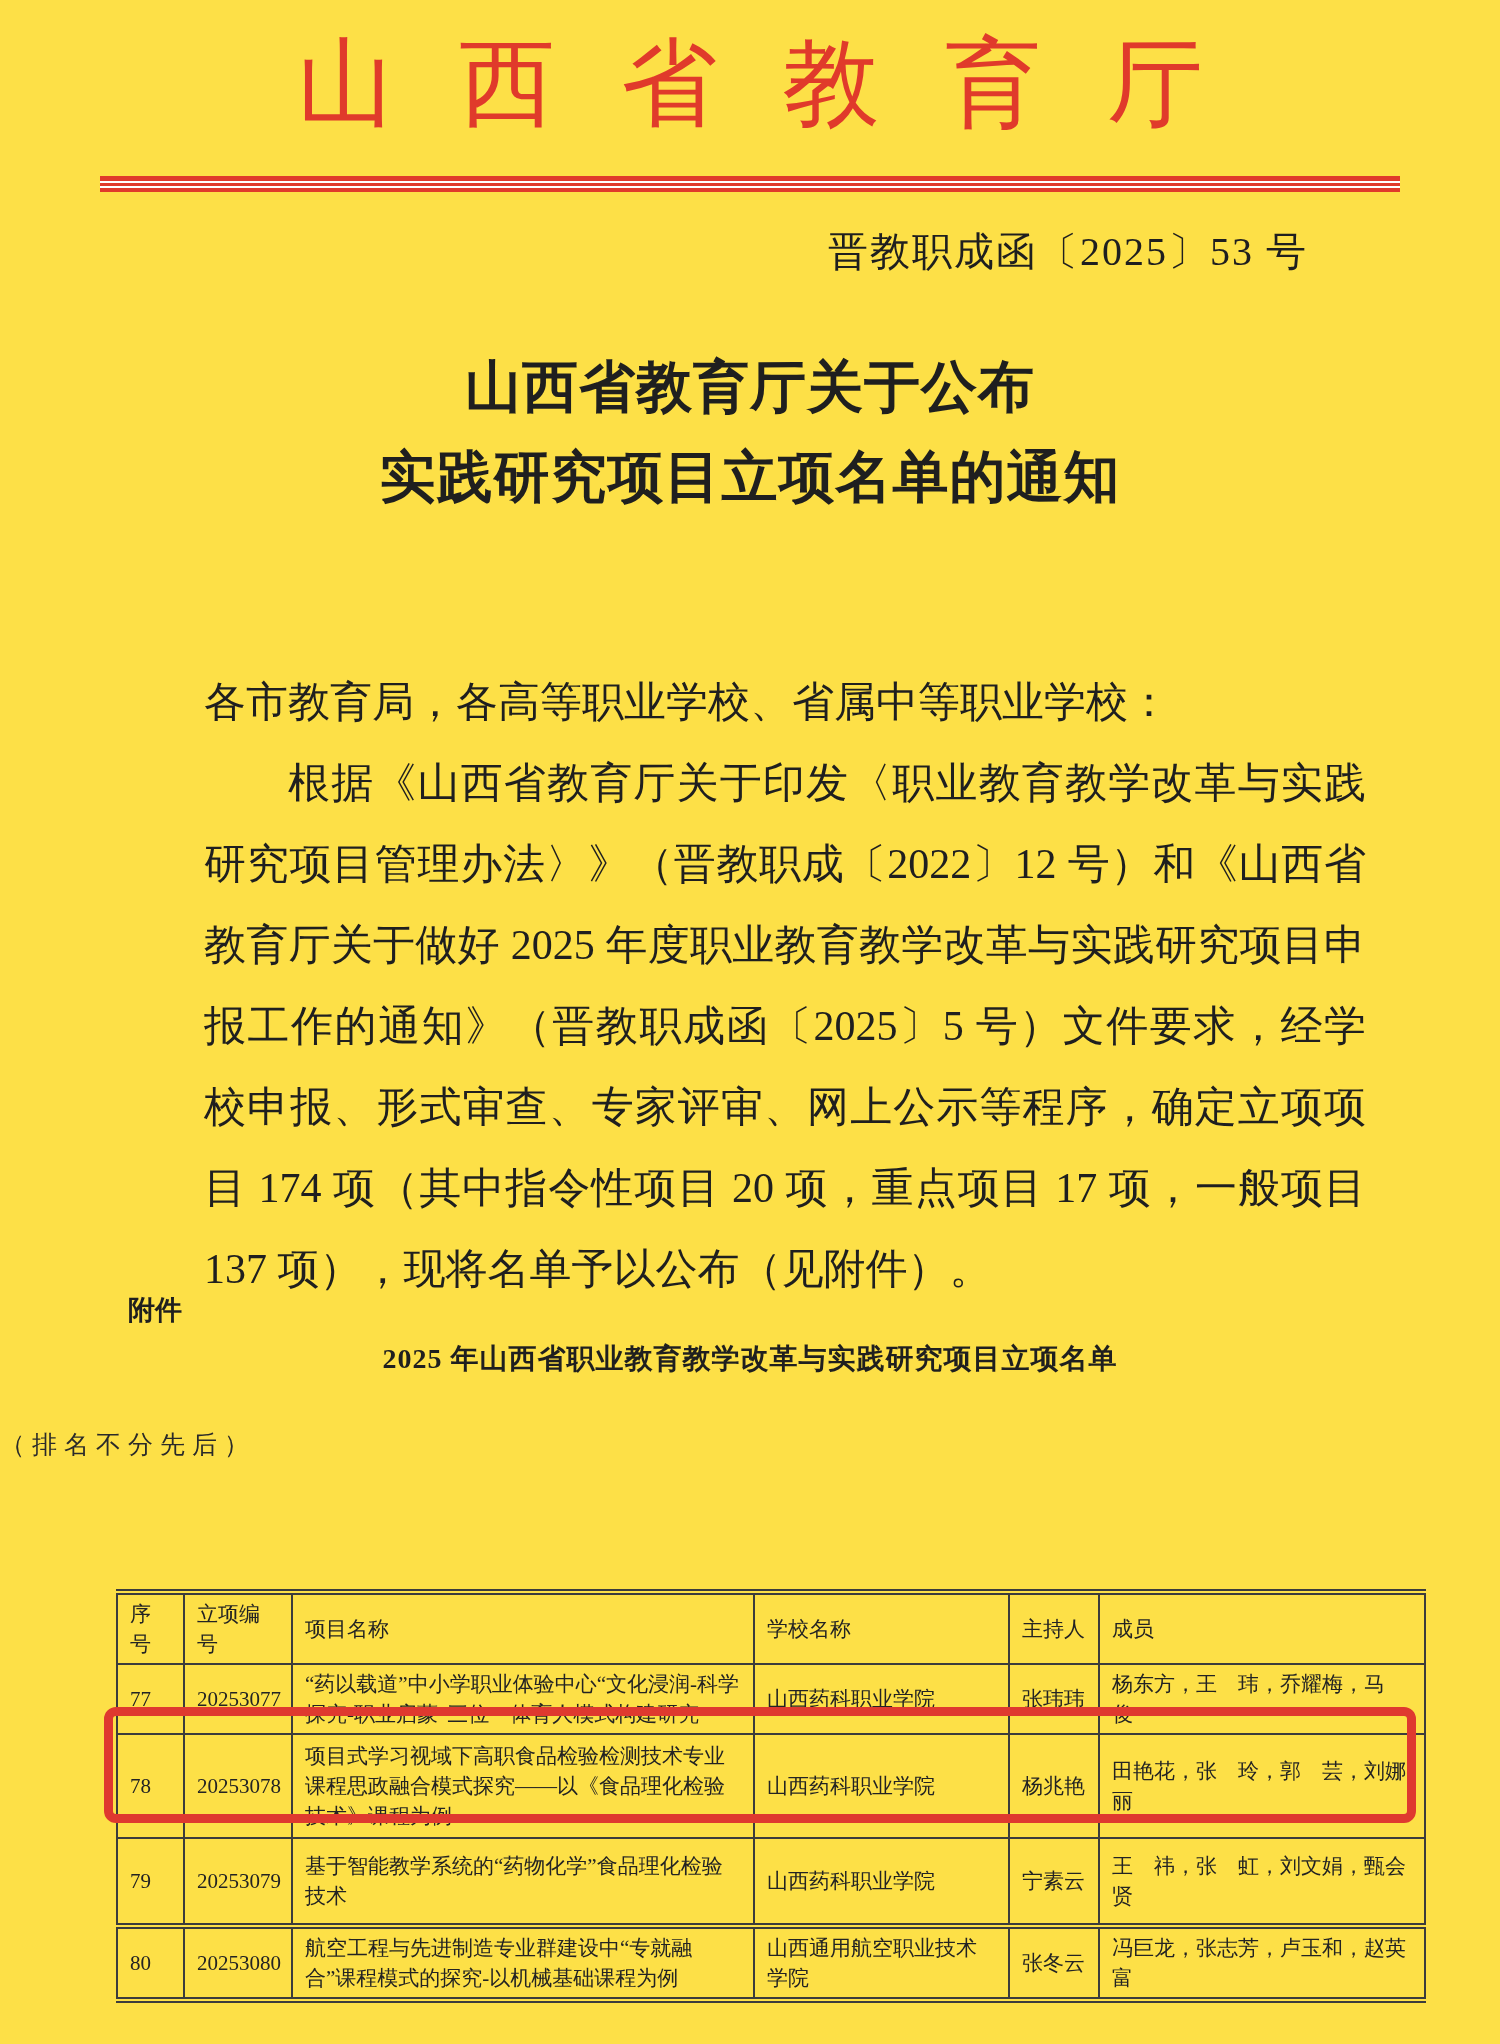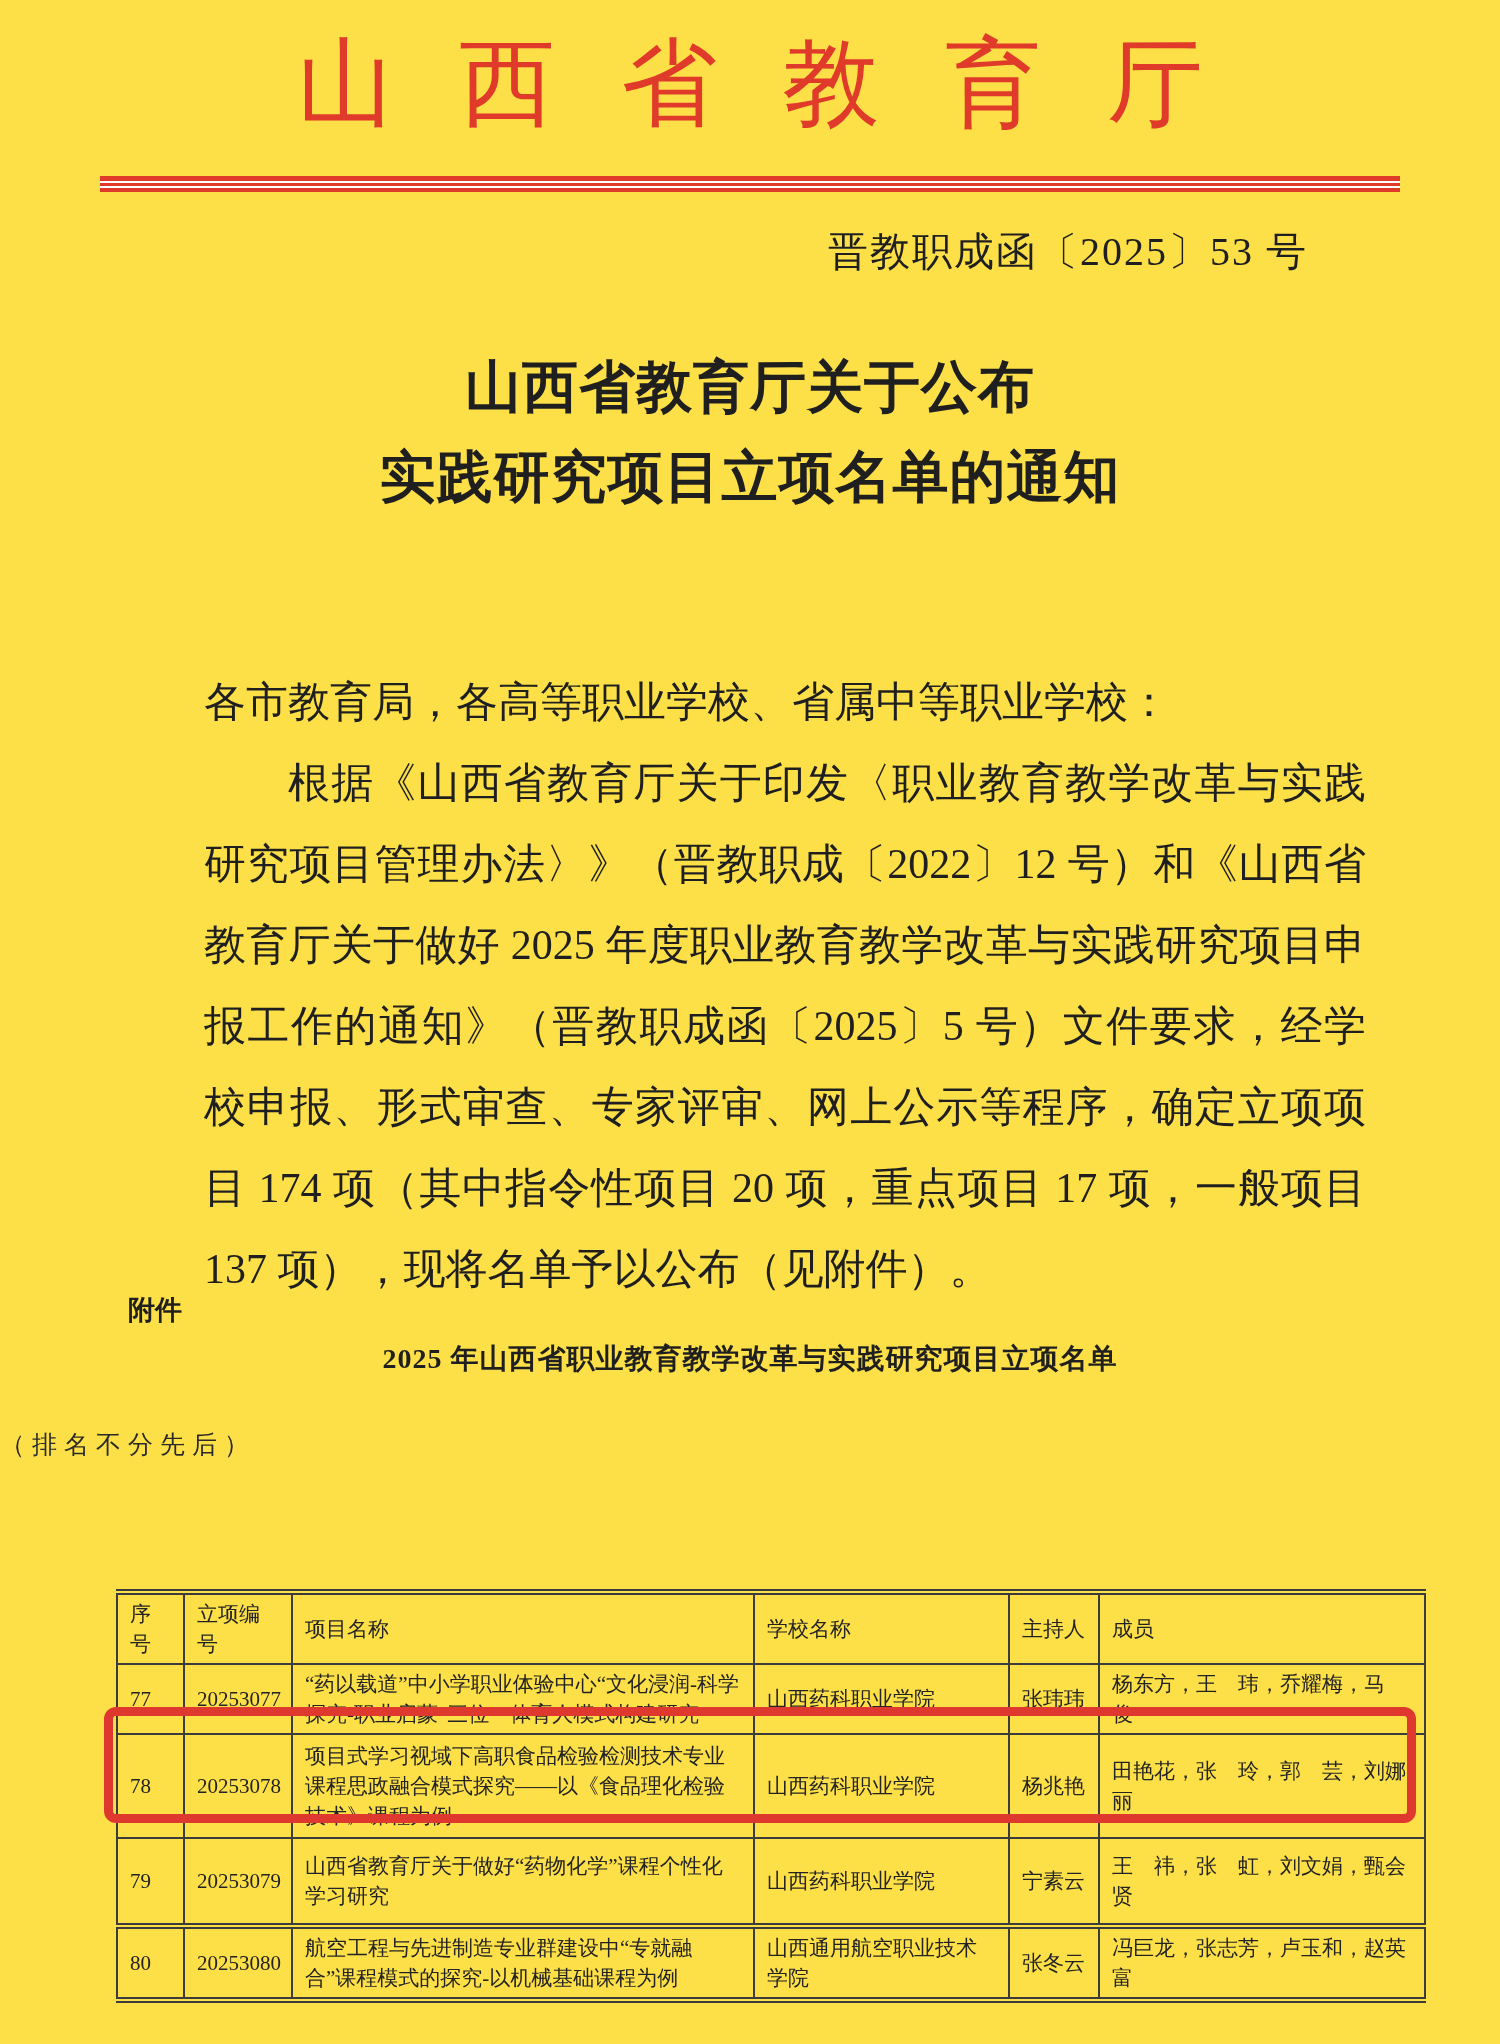--- a/index.html
+++ b/index.html
@@ -129,21 +129,21 @@
           <td class="c-center">78</td>
           <td class="c-center">20253078</td>
           <td>项目式学习视域下高职食品检验检测技术专业课程思政融合模式探究——以《食品理化检验技术》课程为例</td>
           <td>山西药科职业学院</td>
           <td class="c-center">杨兆艳</td>
           <td>田艳花，张　玲，郭　芸，刘娜丽</td>
         </tr>
         <tr class="row-h88">
           <td class="c-center">79</td>
           <td class="c-center">20253079</td>
-          <td>山西省教育厅关于做好“药物化学”课程个性化学习研究</td>
+          <td>基于智能教学系统的“药物化学”食品理化检验技术</td>
           <td>山西药科职业学院</td>
           <td class="c-center">宁素云</td>
           <td>王　祎，张　虹，刘文娟，甄会贤</td>
         </tr>
         <tr class="row-h68 double-top">
           <td class="c-center">80</td>
           <td class="c-center">20253080</td>
           <td>航空工程与先进制造专业群建设中“专就融合”课程模式的探究-以机械基础课程为例</td>
           <td>山西通用航空职业技术学院</td>
           <td class="c-center">张冬云</td>

